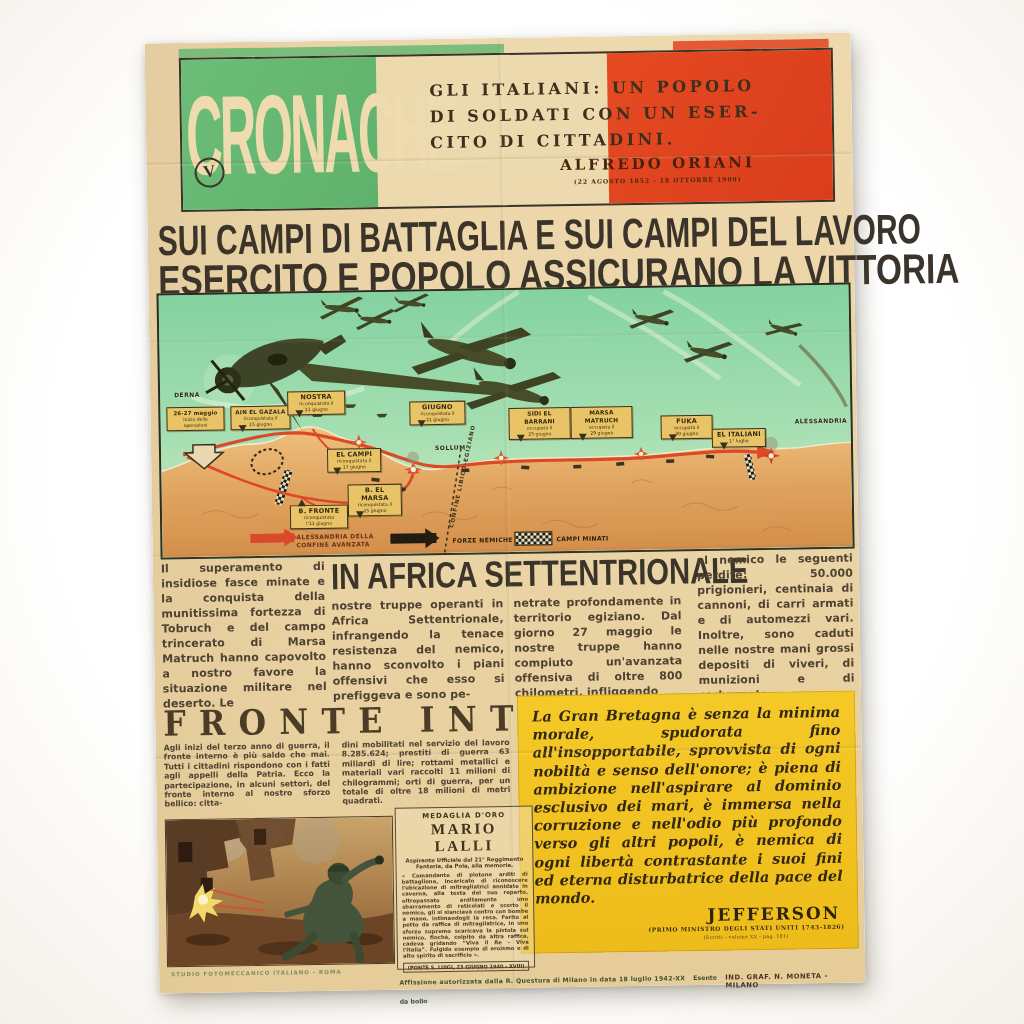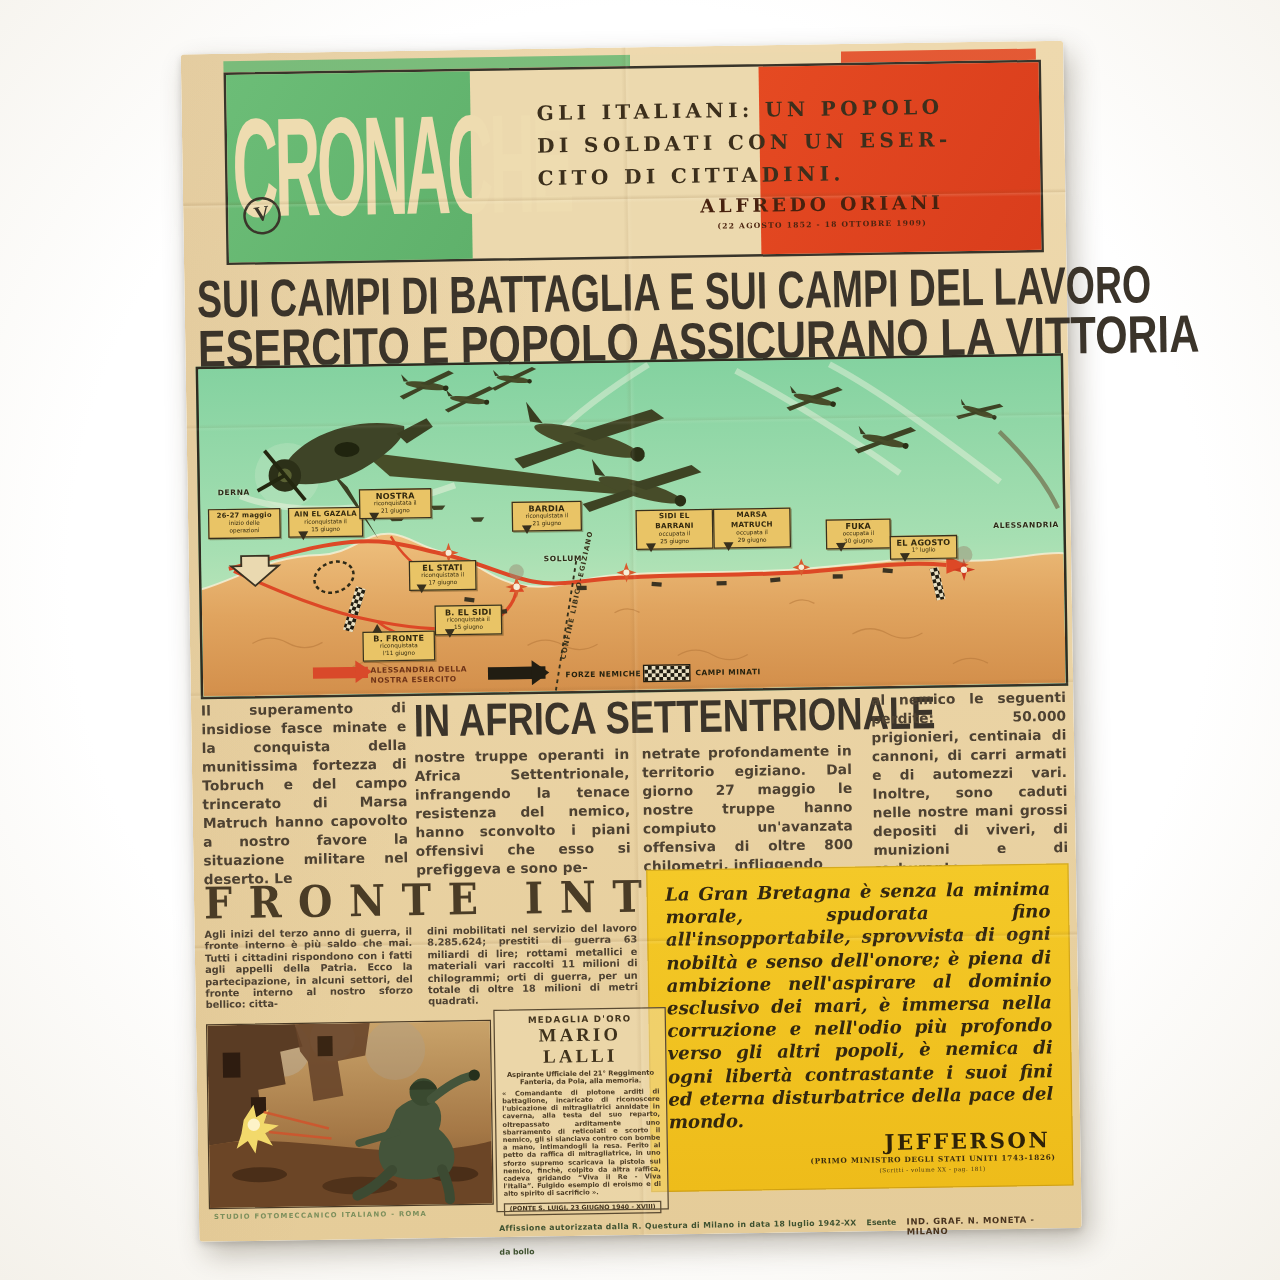--- a/index.html
+++ b/index.html
@@ -275,39 +275,39 @@
         <div class="s">15 giugno</div>
         <div class="ptr"></div>
       </div>
       <div class="mbox" style="left:127px;top:98px;width:52px;">
         <div class="t">NOSTRA</div>
         <div class="s">riconquistata il</div>
         <div class="s">21 giugno</div>
         <div class="ptr"></div>
       </div>
       <div class="mbox" style="left:166px;top:156px;width:48px;">
-        <div class="t">EL STATI</div>
+        <div class="t">EL CAMPI</div>
         <div class="s">riconquistata il</div>
         <div class="s">17 giugno</div>
         <div class="ptr" style="left:5px;bottom:-7px;"></div>
       </div>
       <div class="mbox" style="left:186px;top:192px;width:48px;">
-        <div class="t">B. EL SIDI</div>
+        <div class="t">B. EL MARSA</div>
         <div class="s">riconquistata il</div>
         <div class="s">15 giugno</div>
         <div class="ptr"></div>
       </div>
       <div class="mbox" style="left:128px;top:212px;width:52px;">
         <div class="t">B. FRONTE</div>
         <div class="s">riconquistata</div>
         <div class="s">l'11 giugno</div>
         <div class="ptr" style="bottom:auto;top:-7px;border-top:none;border-bottom:7px solid #38301d;"></div>
       </div>
       <div class="mbox" style="left:249px;top:110px;width:50px;">
-        <div class="t">BARDIA</div>
+        <div class="t">GIUGNO</div>
         <div class="s">riconquistata il</div>
         <div class="s">21 giugno</div>
         <div class="ptr"></div>
       </div>
       <div class="mbox" style="left:348px;top:118px;width:56px;">
         <div class="t" style="font-size:5.8px;">SIDI EL BARRANI</div>
         <div class="s">occupata il</div>
         <div class="s">25 giugno</div>
         <div class="ptr"></div>
       </div>
@@ -317,29 +317,29 @@
         <div class="s">29 giugno</div>
         <div class="ptr"></div>
       </div>
       <div class="mbox" style="left:500px;top:128px;width:46px;">
         <div class="t">FUKA</div>
         <div class="s">occupata il</div>
         <div class="s">30 giugno</div>
         <div class="ptr"></div>
       </div>
       <div class="mbox" style="left:551px;top:142px;width:48px;">
-        <div class="t">EL AGOSTO</div>
+        <div class="t">EL ITALIANI</div>
         <div class="s">1° luglio</div>
         <div class="ptr"></div>
       </div>
 
       <div class="arrow-red" style="left:88px;top:240px;"></div>
       <div class="legend-txt" style="left:134px;top:240px;">
         <div>ALESSANDRIA DELLA</div>
-        <div>NOSTRA ESERCITO</div>
+        <div>CONFINE AVANZATA</div>
       </div>
       <div class="arrow-blk" style="left:228px;top:242px;"></div>
       <div class="legend-txt dark" style="left:290px;top:246px;">FORZE NEMICHE</div>
       <div class="mines-swatch" style="left:352px;top:242px;"></div>
       <div class="legend-txt dark" style="left:394px;top:246px;">CAMPI MINATI</div>
     </div>
 
     <div class="bodytxt c-main" style="left:8px;top:518px;width:164px;">Il superamento di insidiose fasce minate e la conquista della munitissima fortezza di Tobruch e del campo trincerato di Marsa Matruch hanno capovolto a nostro favore la situazione militare nel deserto. Le</div>
     <div class="africa-h">IN AFRICA SETTENTRIONALE</div>
     <div class="bodytxt c-main" style="left:178px;top:558px;width:172px;">nostre truppe operanti in Africa Settentrionale, infrangendo la tenace resistenza del nemico, hanno sconvolto i piani offensivi che esso si prefiggeva e sono pe-</div>

